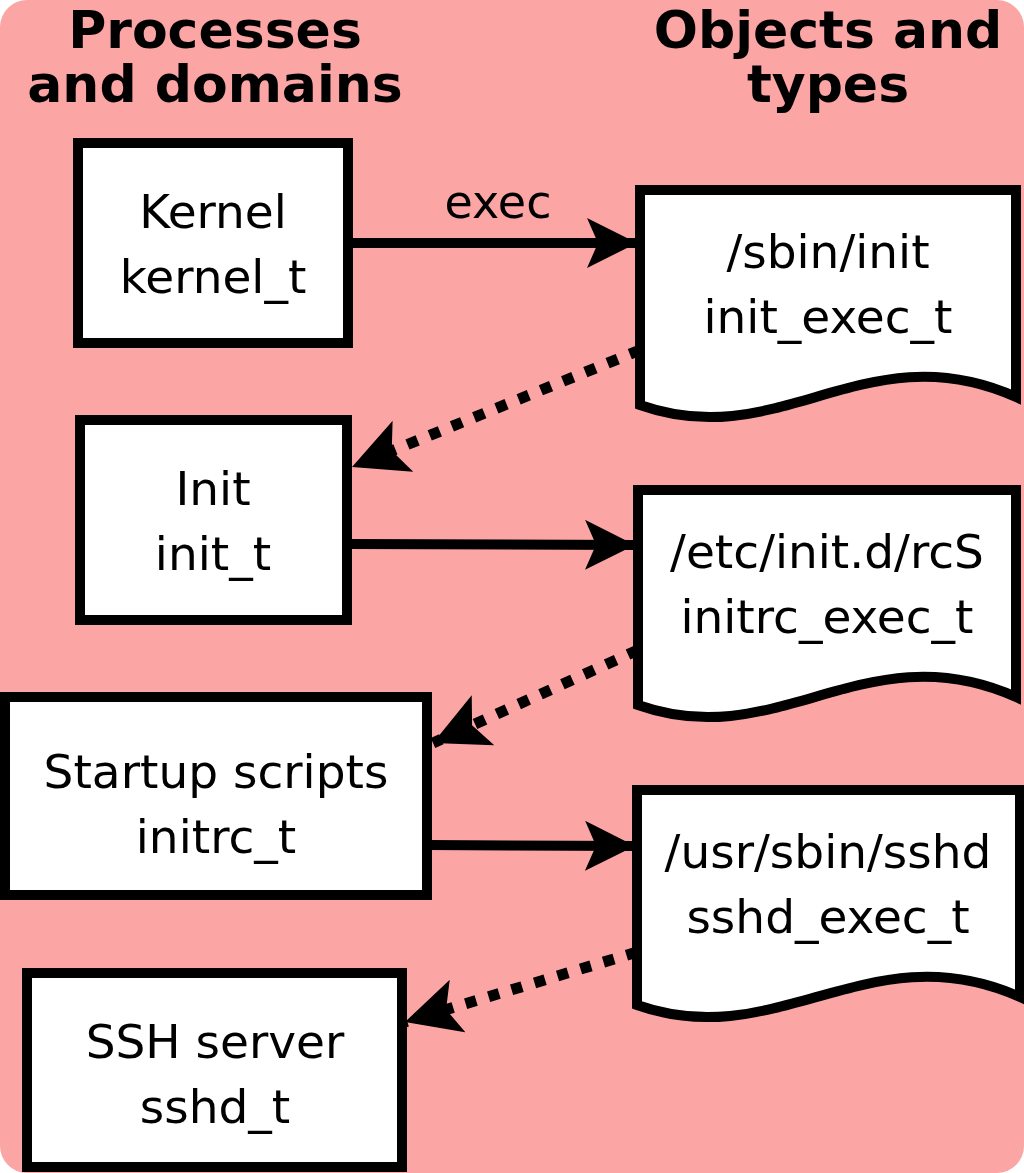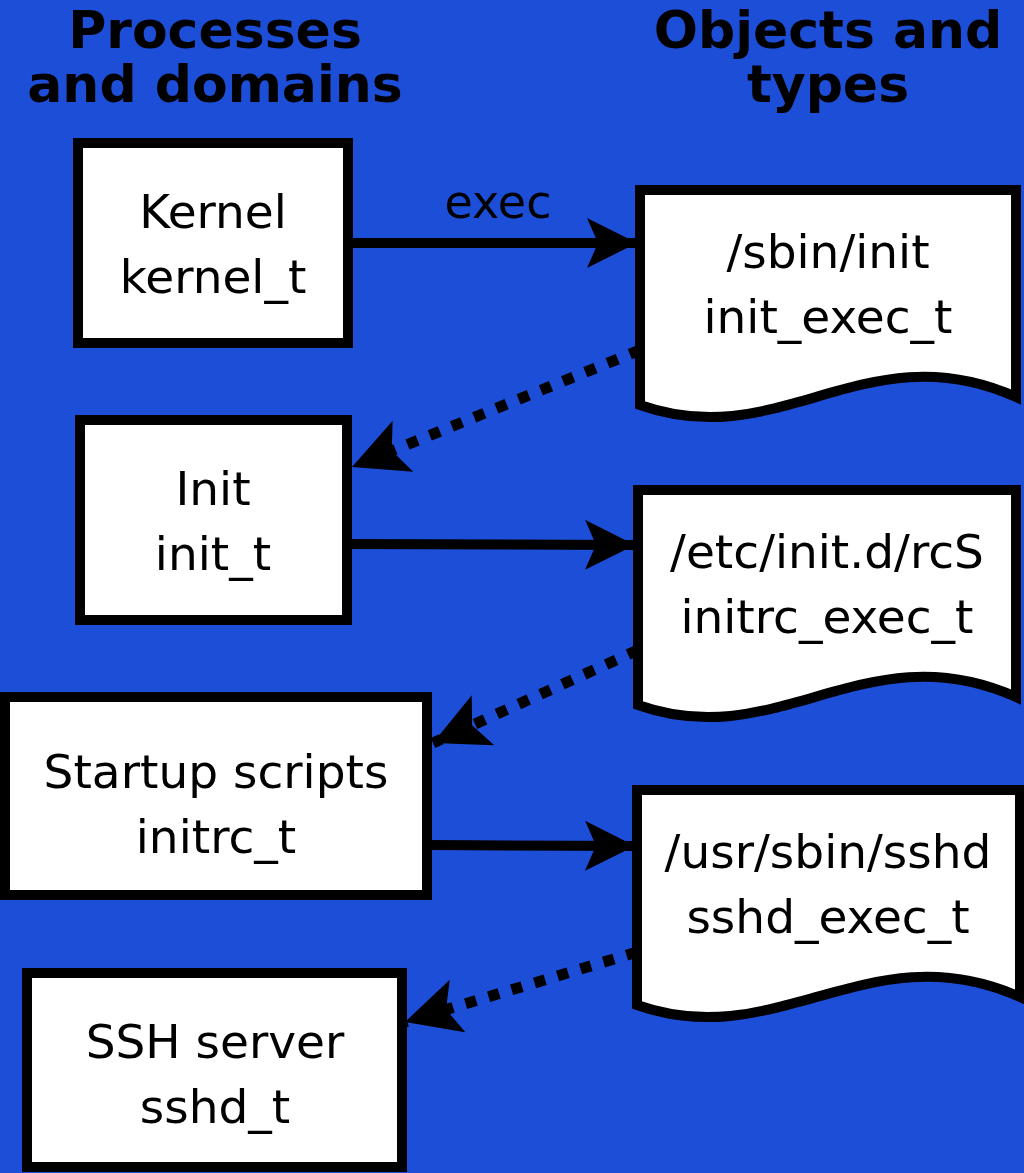--- a/index.html
+++ b/index.html
@@ -4,22 +4,23 @@
 <style>
   html, body {
     margin: 0;
     padding: 0;
     background: #ffffff;
   }
   .canvas {
     position: relative;
     width: 1024px;
     height: 1173px;
-    background: #1d4ed8;
+    background: #fca5a5;
     font-family: "DejaVu Sans", sans-serif;
+    border-radius: 27px;
   }
   svg { display: block; }
   .hdr {
     font-family: "DejaVu Sans", sans-serif;
     font-size: 52px;
     font-weight: bold;
     fill: #000000;
     text-anchor: middle;
   }
   .node-label {

